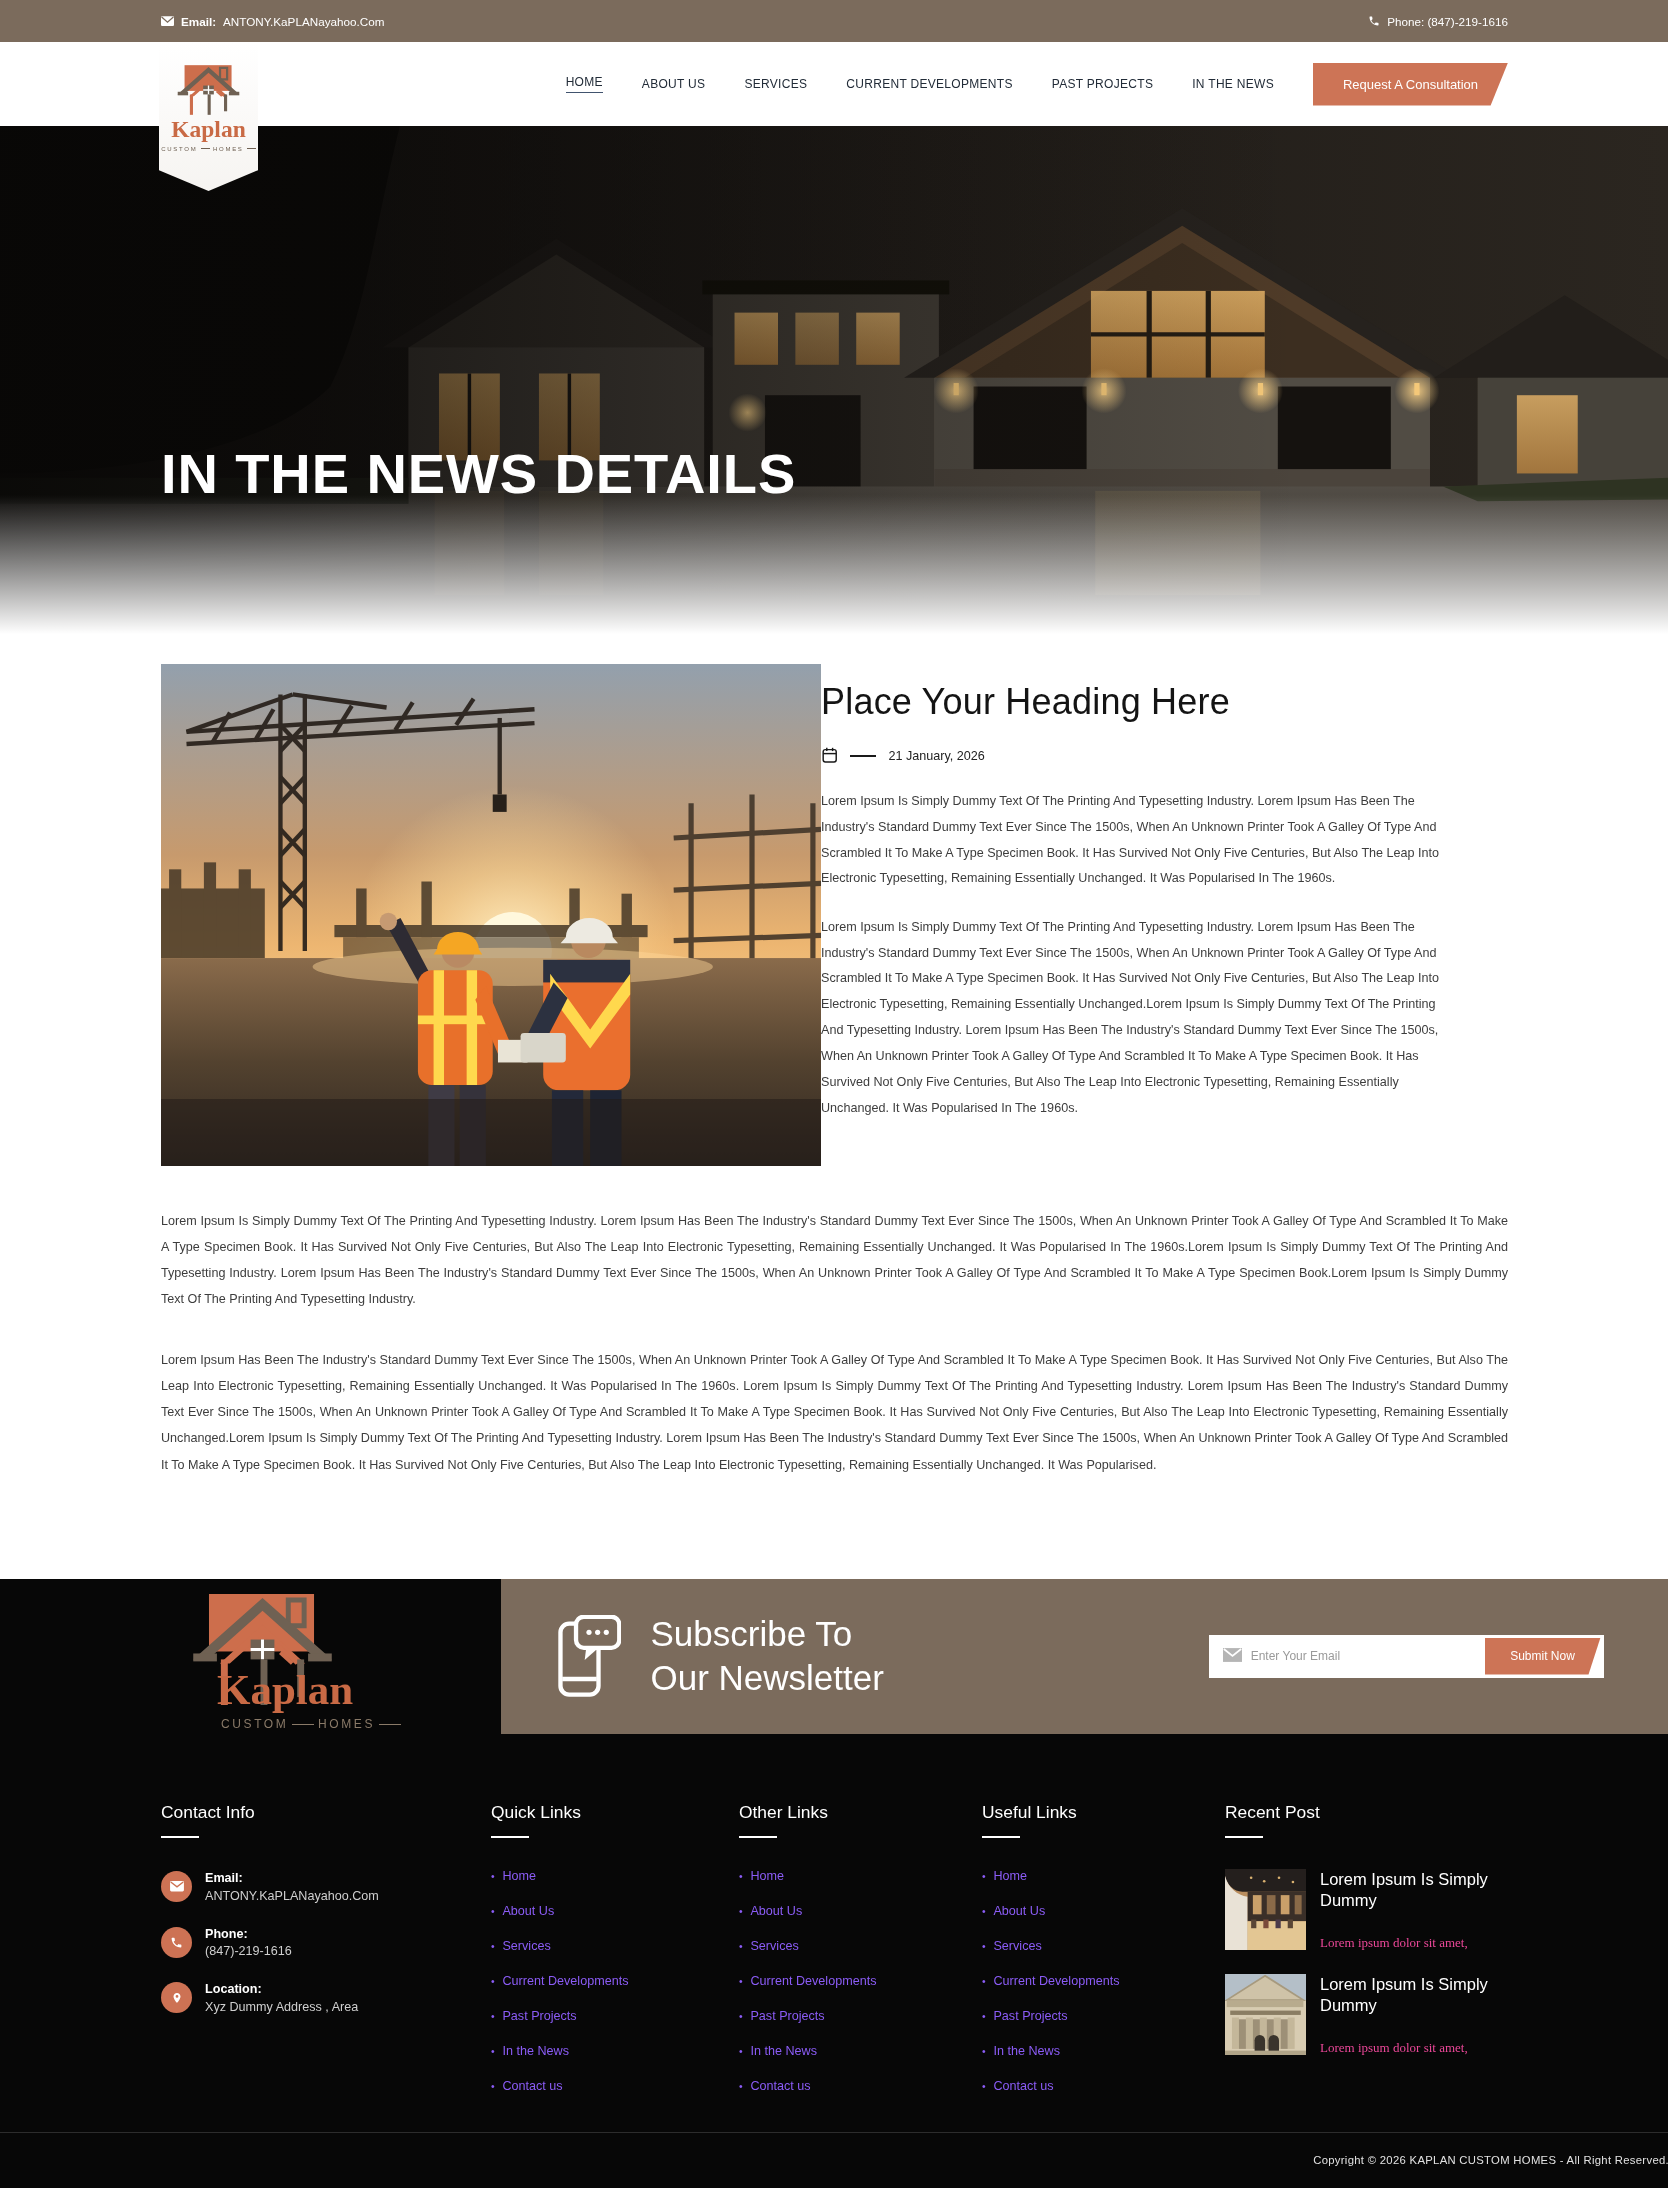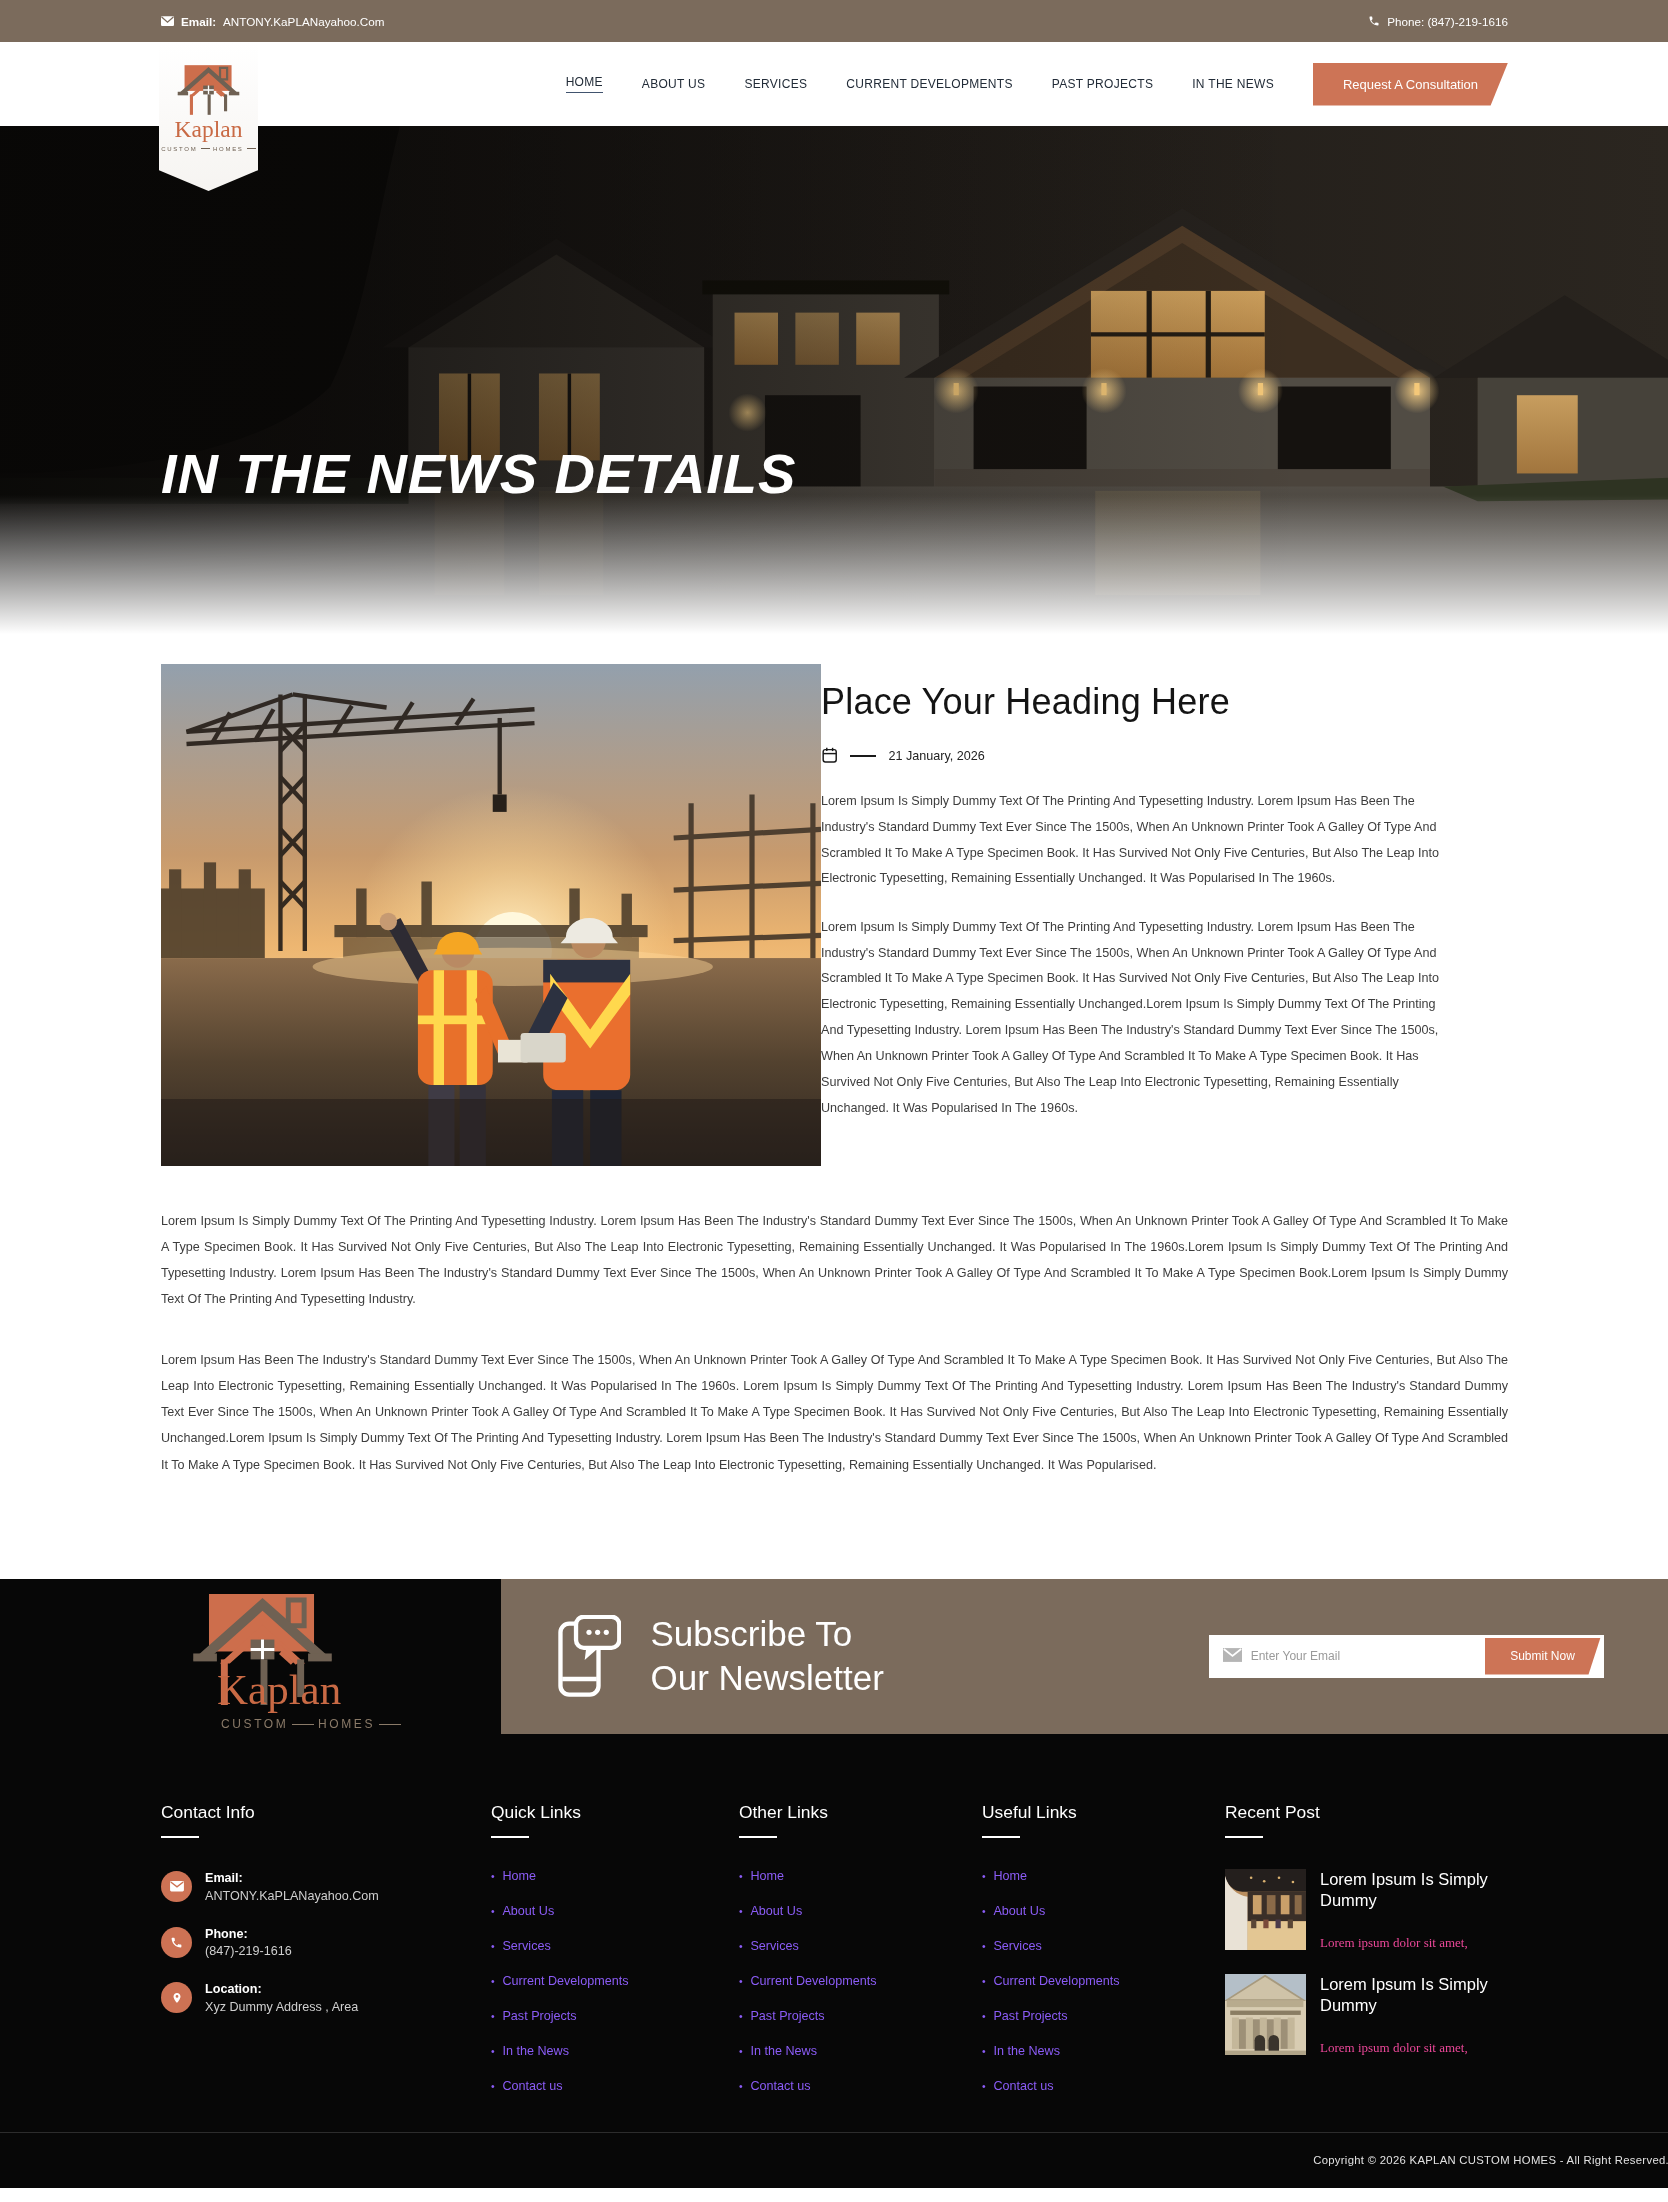--- a/index.html
+++ b/index.html
@@ -15,28 +15,28 @@
   
   .header { height:84px; background:#fff; position:relative; z-index:20; }
   .header-inner { width:1347px; margin:0 161px; height:100%; display:flex; align-items:center; justify-content:flex-end; gap:39px; }
   .nav-item { font-size:12px; color:#222c38; letter-spacing:0.3px; cursor:pointer; font-weight:500; text-transform:uppercase; }
   .nav-item.active { border-bottom:1.3px solid #41536e; padding-bottom:2.6px; }
   .cta-btn { background:#cd7456; color:#fff; font-size:13px; height:43px; width:195px; display:flex; align-items:center; justify-content:center; clip-path:polygon(0 0,100% 0,calc(100% - 17.4px) 100%,0 100%); cursor:pointer; border:none; }
 
   
   .badge { position:absolute; left:159px; top:42px; width:99px; height:149px; background:linear-gradient(180deg,#ffffff 0%,#f6f4f1 100%); clip-path:polygon(0 0,100% 0,100% 86%,50% 100%,0 86%); z-index:30; display:flex; flex-direction:column; align-items:center; padding-top:22.6px; filter:drop-shadow(0 4.3px 6px rgba(0,0,0,.3)); }
   .badge .logo-icon { width:63px; height:50px; }
-  .logo-name { font-family:"Liberation Serif", serif; font-weight:normal; color:#c96a45;text-align:center; }
+  .logo-name { font-family:"Liberation Serif", serif; font-weight:bold; color:#c96a45;text-align:center; }
   .badge .logo-name { font-size:23.5px; margin-top:3.5px; line-height:1; }
   .logo-sub { display:flex; align-items:center; color:#6f6153; letter-spacing:1.7px; gap:3.5px; }
   .badge .logo-sub { font-size:6px; margin-top:4.3px; }
   .logo-sub .ln { height:0.9px; background:#6f6153; width:8.7px; }
 
   
-  .hero { position:relative; height:508px; background:#14110e; overflow:hidden;font-style:italic; }
+  .hero { position:relative; height:508px; background:#14110e; overflow:hidden; }
   .hero svg.scene { position:absolute; inset:0; width:100%; height:100%; }
   .hero-shade { position:absolute; inset:0; background:linear-gradient(90deg, rgba(8,7,6,.9) 0%, rgba(8,7,6,.55) 28%, rgba(8,7,6,.2) 55%, rgba(8,7,6,0) 78%); }
   .hero-fade { position:absolute; left:0; right:0; bottom:0; height:139px; background:linear-gradient(180deg, rgba(255,255,255,0) 0%, rgba(255,255,255,.55) 55%, #ffffff 100%); }
   .hero-title { position:absolute; left:161px; top:315px; color:#fff; font-size:56px; font-weight:800; letter-spacing:0.9px; z-index:3; }
 
   
   .content { width:1347px; margin:30px 161px 0; }
   .article-top { display:flex; }
   .article-img { width:660px; height:502px; flex:0 0 660px; overflow:hidden; }
   .article-img svg { width:100%; height:100%; display:block; }

